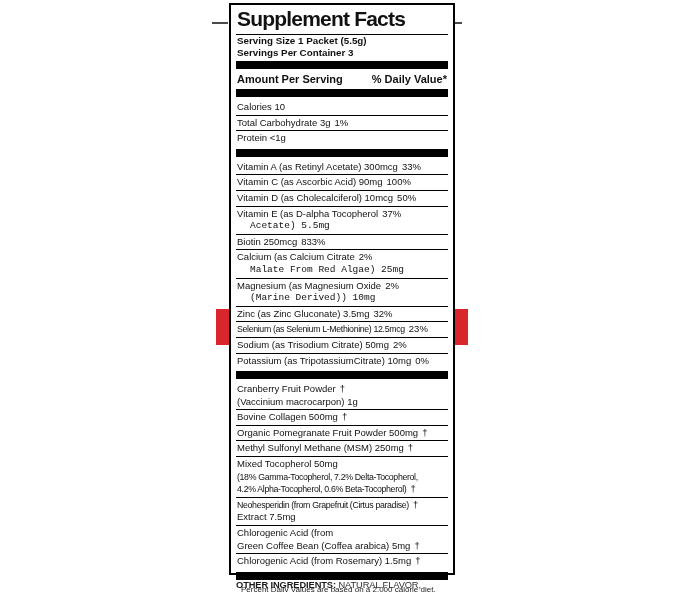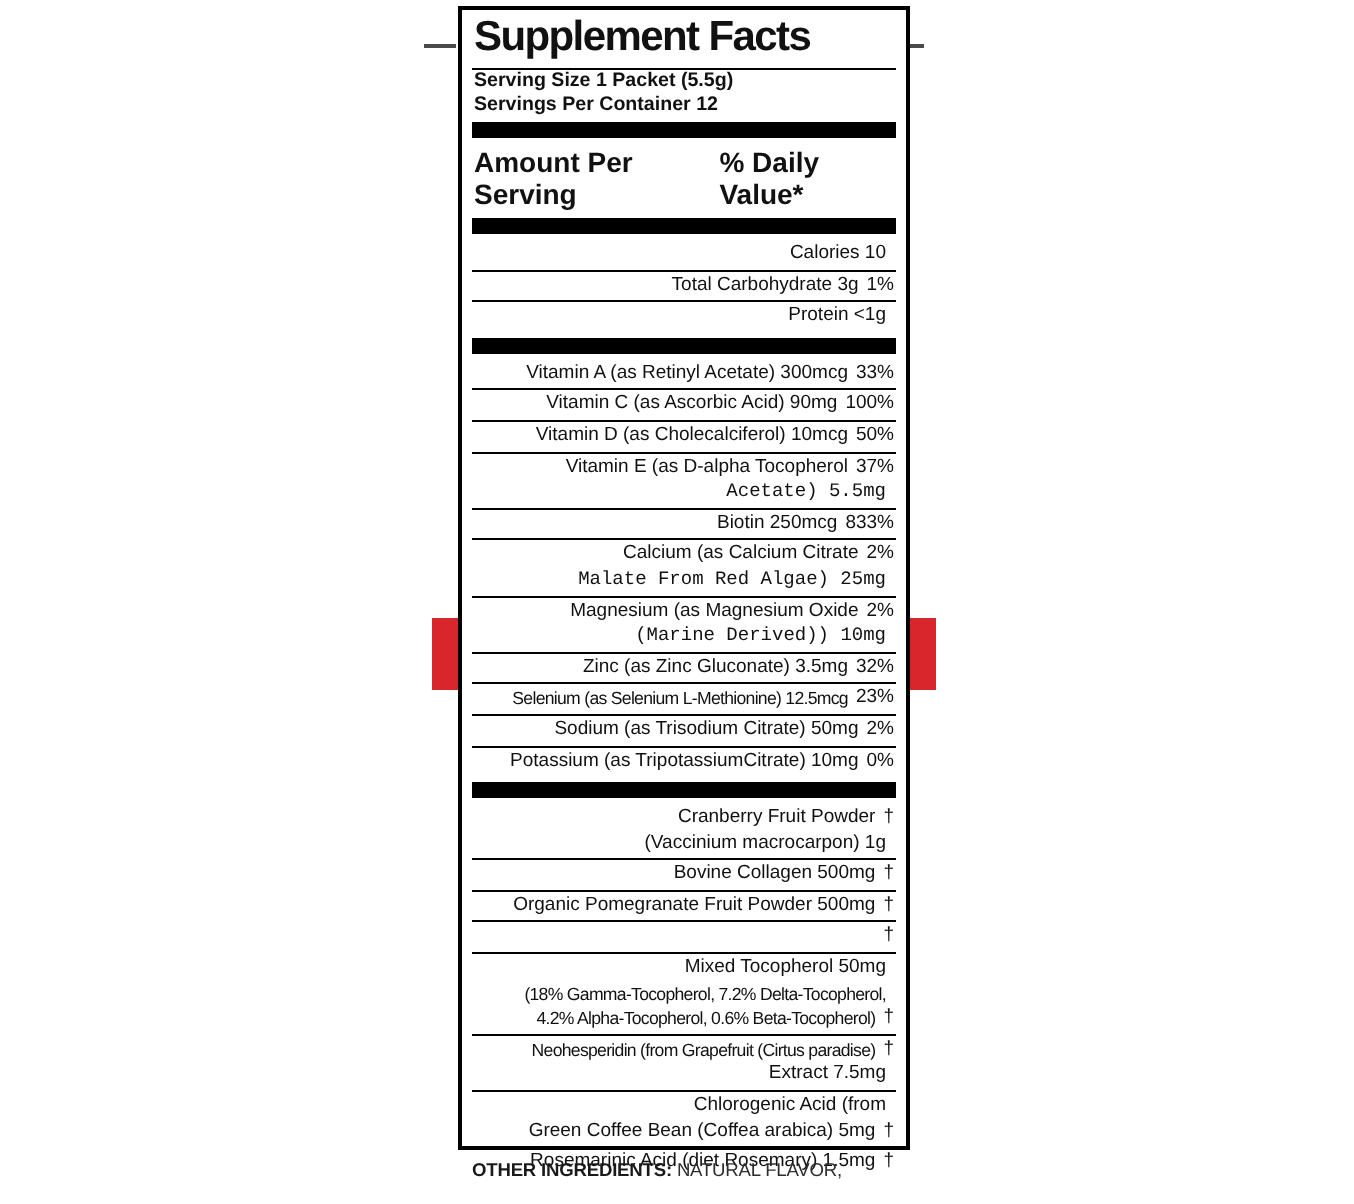--- a/index.html
+++ b/index.html
@@ -17,25 +17,25 @@
     border:2px solid #000;background:#fff;z-index:1;
     padding:0 5px;box-sizing:content-box;color:#111;
   }
   .title{
     font-size:21px;font-weight:900;letter-spacing:-0.8px;
     padding:2px 0 3px 1px;border-bottom:1px solid #000;white-space:nowrap;
   }
   .serv{font-size:9.8px;line-height:11.5px;padding-left:1px;white-space:nowrap;font-weight:bold;}
   .serv:first-of-type{padding-top:3px;}
   .bar{height:8px;background:#000;margin:3px 0;}
-  .colhead{display:flex;justify-content:space-between;font-size:14px;font-weight:bold;padding:1px 1px 1px 1px;}
+  .colhead{display:flex;justify-content:space-between;font-size:11px;font-weight:bold;padding:1px 1px 1px 1px;}
   .frow{border-top:1px solid #000;padding:1px 0;}
   .frow:first-child{border-top:none;}
   .bar + .frow{border-top:none;}
-  .fline{display:flex;justify-content:flex-end;font-size:9.5px;line-height:12.6px;padding:0 1px;}
+  .fline{display:flex;justify-content:flex-start;font-size:9.5px;line-height:12.6px;padding:0 1px;}
   .ftext{white-space:nowrap;}
   .ftext.tight{font-size:8.8px;letter-spacing:-0.35px;}
   .ftext.indent{padding-left:13px;font-family:Liberation Mono, monospace;}
   .fval{white-space:nowrap;padding-left:4px;}
   .footnote{font-size:8px;line-height:10.5px;padding:2px 2px 0 5px;color:#222;}
   .other{
     position:absolute;left:236px;top:580px;width:212px;z-index:1;
     font-size:9.3px;line-height:11px;color:#2e2e2e;letter-spacing:-0.1px;
   }
   .other b{color:#1a1a1a;}
@@ -44,21 +44,21 @@
 <body>
 
 <div class="page">
   <div class="crop-mark left"></div>
   <div class="crop-mark right"></div>
   <div class="highlight-box" id="hl" style="background: rgb(216, 38, 44); left: 216px; width: 252px; top: 309.312px; height: 35.5938px;"></div>
 
   <div class="label">
     <div class="title">Supplement Facts</div>
     <div class="serv">Serving Size 1 Packet (5.5g)</div>
-    <div class="serv">Servings Per Container 12</div>
+    <div class="serv">Servings Per Container 3</div>
     <div class="bar"></div>
     <div class="colhead">
       <span>Amount Per Serving</span>
       <span>% Daily Value*</span>
     </div>
     <div class="bar"></div>
     <div id="rows">
         <div class="frow">
           <div class="fline">
             <span class="ftext">Calories 10</span>
@@ -174,20 +174,21 @@
           </div>
         </div>
         <div class="frow">
           <div class="fline">
             <span class="ftext">Organic Pomegranate Fruit Powder 500mg</span>
             <span class="fval">†</span>
           </div>
         </div>
         <div class="frow">
           <div class="fline">
+            <span class="ftext">Methyl Sulfonyl Methane (MSM) 250mg</span>
             <span class="fval">†</span>
           </div>
         </div>
         <div class="frow">
           <div class="fline">
             <span class="ftext">Mixed Tocopherol 50mg</span>
             <span class="fval"></span>
           </div>
           <div class="fline">
             <span class="ftext tight">(18% Gamma-Tocopherol, 7.2% Delta-Tocopherol,</span>
@@ -213,21 +214,21 @@
             <span class="ftext">Chlorogenic Acid (from</span>
             <span class="fval"></span>
           </div>
           <div class="fline">
             <span class="ftext">Green Coffee Bean (Coffea arabica) 5mg</span>
             <span class="fval">†</span>
           </div>
         </div>
         <div class="frow">
           <div class="fline">
-            <span class="ftext">Rosemarinic Acid (diet Rosemary) 1.5mg</span>
+            <span class="ftext">Chlorogenic Acid (from Rosemary) 1.5mg</span>
             <span class="fval">†</span>
           </div>
         </div>
         <div class="bar"></div>
       </div>
     <div class="footnote">
       <div>Percent Daily Values are based on a 2,000 calorie diet.</div>
       <div>Daily Value not established.</div>
     </div>
   </div>

